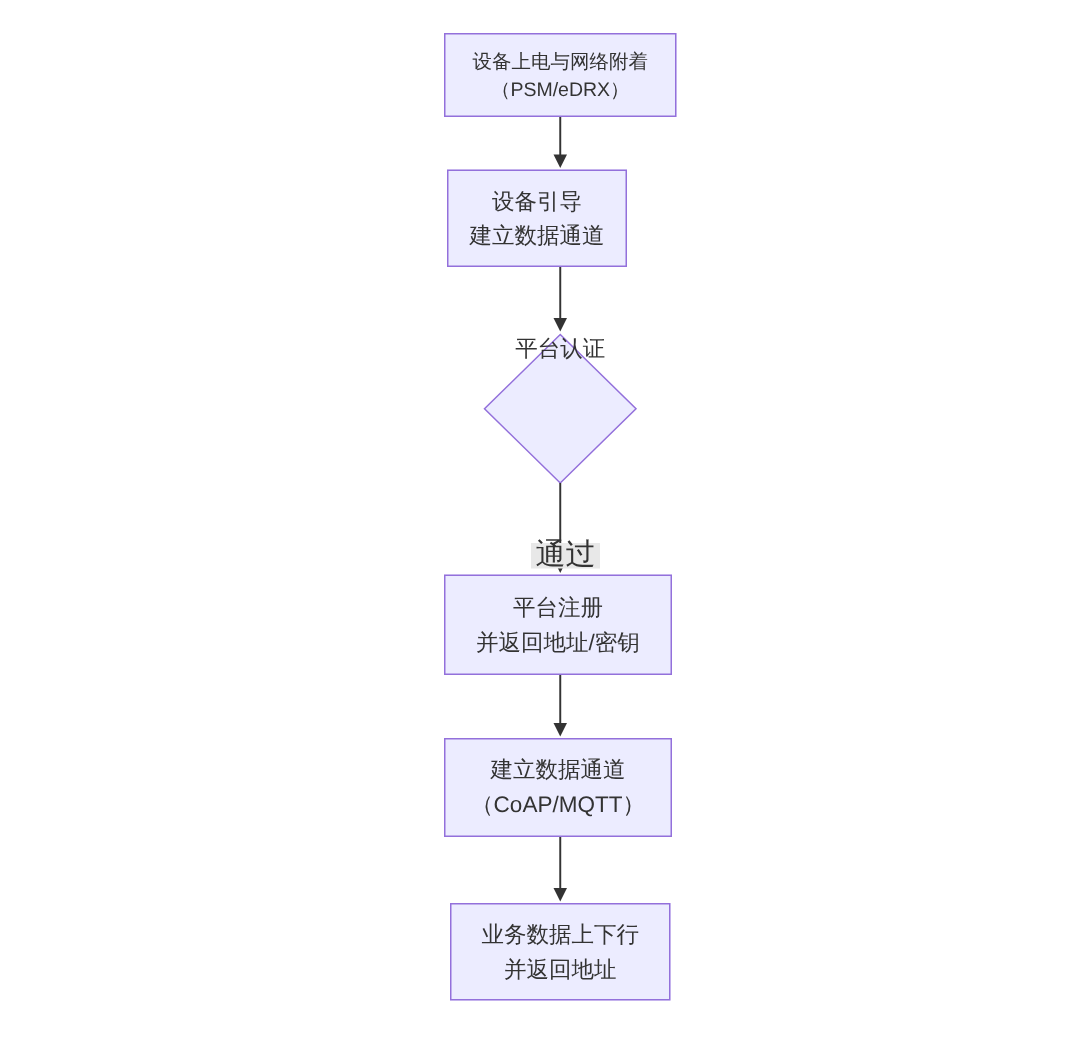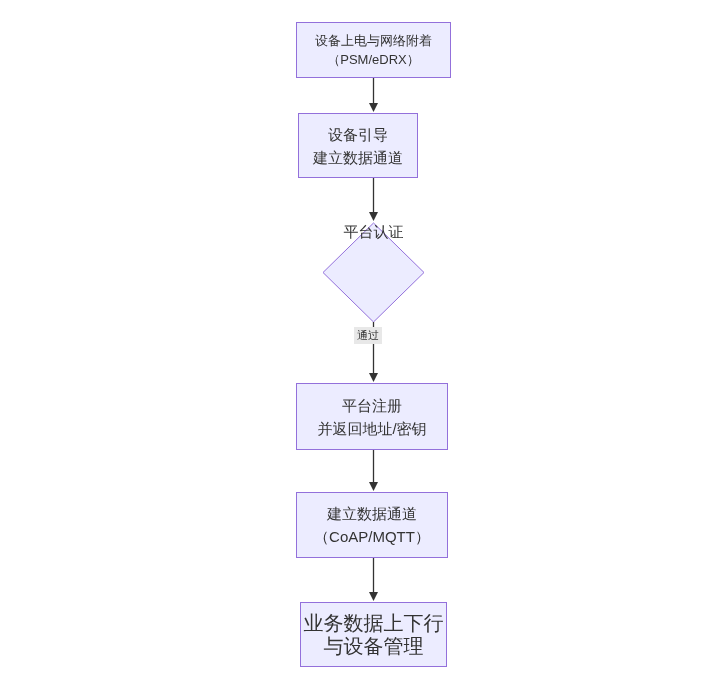--- a/index.html
+++ b/index.html
@@ -42,36 +42,36 @@
     flex-direction: column;
     align-items: center;
     justify-content: center;
     text-align: center;
   }
   .node-line { white-space: nowrap; }
   .n0 { left: 296px; top: 22px;  width: 155px; height: 56px; font-size: 13px; line-height: 19px; }
   .n1 { left: 298px; top: 113px; width: 120px; height: 65px; font-size: 15px; line-height: 23px; }
   .n3 { left: 296px; top: 383px; width: 152px; height: 67px; font-size: 15px; line-height: 23px; }
   .n4 { left: 296px; top: 492px; width: 152px; height: 66px; font-size: 15px; line-height: 23px; }
-  .n5 { left: 300px; top: 602px; width: 147px; height: 65px; font-size: 20px; line-height: 23px; }
+  .n5 { left: 300px; top: 602px; width: 147px; height: 65px; font-size: 15px; line-height: 23px; }
   .diamond-label {
     position: absolute;
     left: 323px; top: 223px;
     width: 101px; height: 99px;
     display: flex;
     align-items: flex-start;
     justify-content: center;
     font-size: 15px;
     background: transparent;
   }
   .edge-label {
     position: absolute;
-    left: 354px; top: 327px;
+    left: 354px; top: 362px;
     background: var(--edge-label-bg);
-    font-size: 11px;
+    font-size: 20px;
     line-height: 17px;
     padding: 0 3px;
     white-space: nowrap;
   }
 </style>
 </head>
 <body>
 
 <div class="canvas">
 
@@ -126,16 +126,16 @@
     <div class="node-line">（CoAP/MQTT）</div>
   </div>
 
   <div class="node n3">
     <div class="node-line">平台注册</div>
     <div class="node-line">并返回地址/密钥</div>
   </div>
 
   <div class="node n5">
     <div class="node-line">业务数据上下行</div>
-    <div class="node-line">与设备管理</div>
+    <div class="node-line">并返回地址</div>
   </div>
 
 </div>
 
 </body></html>

